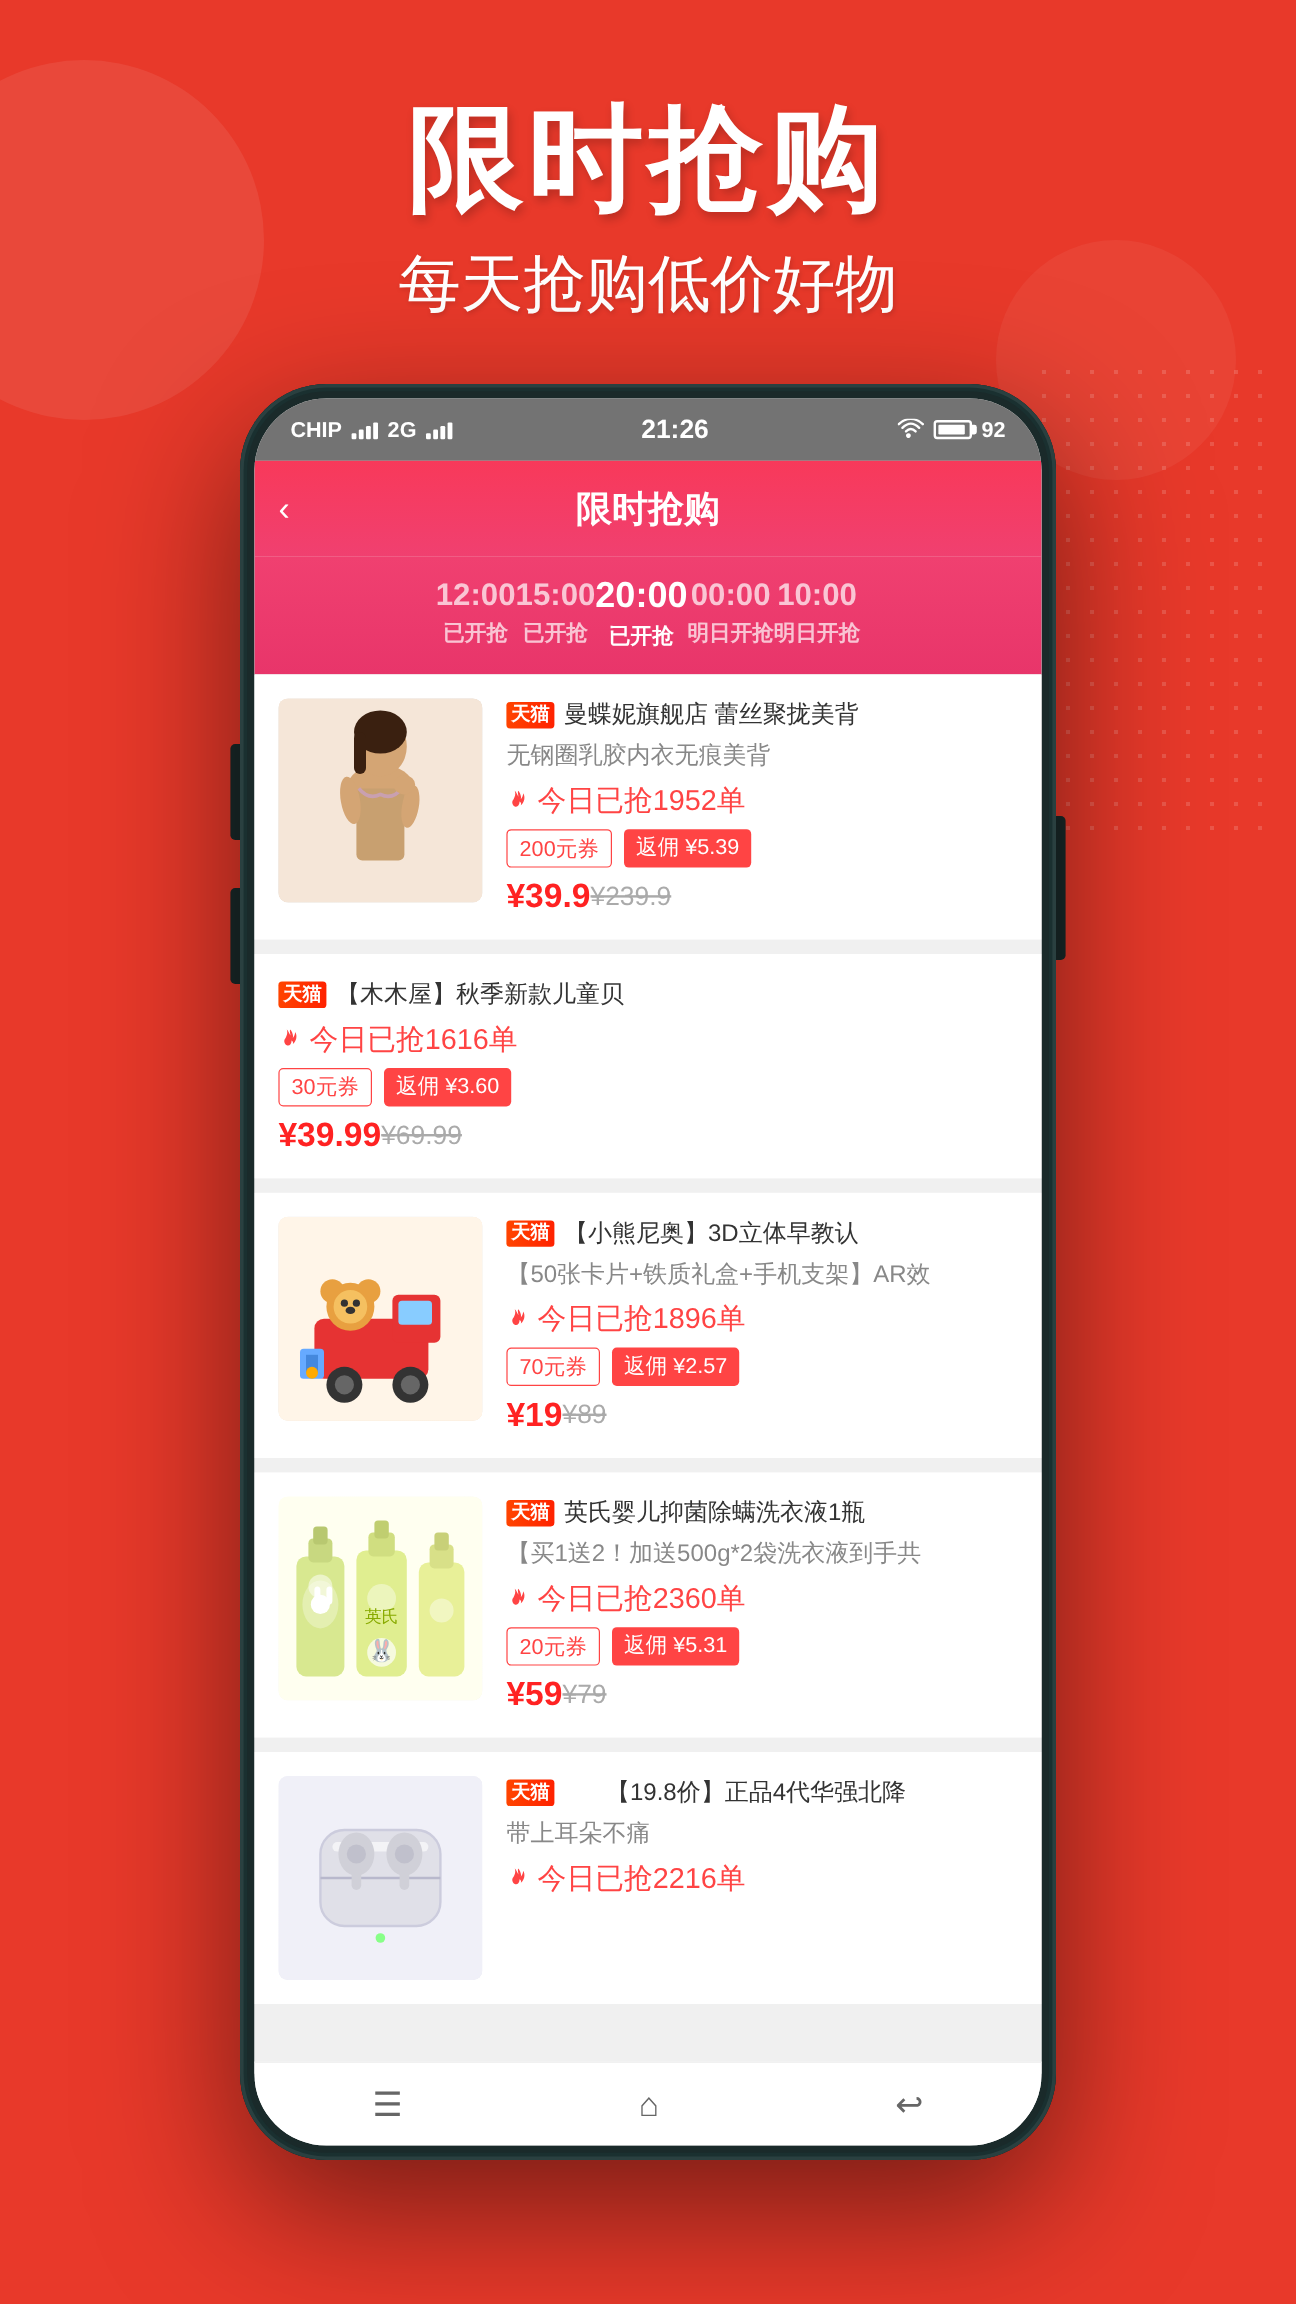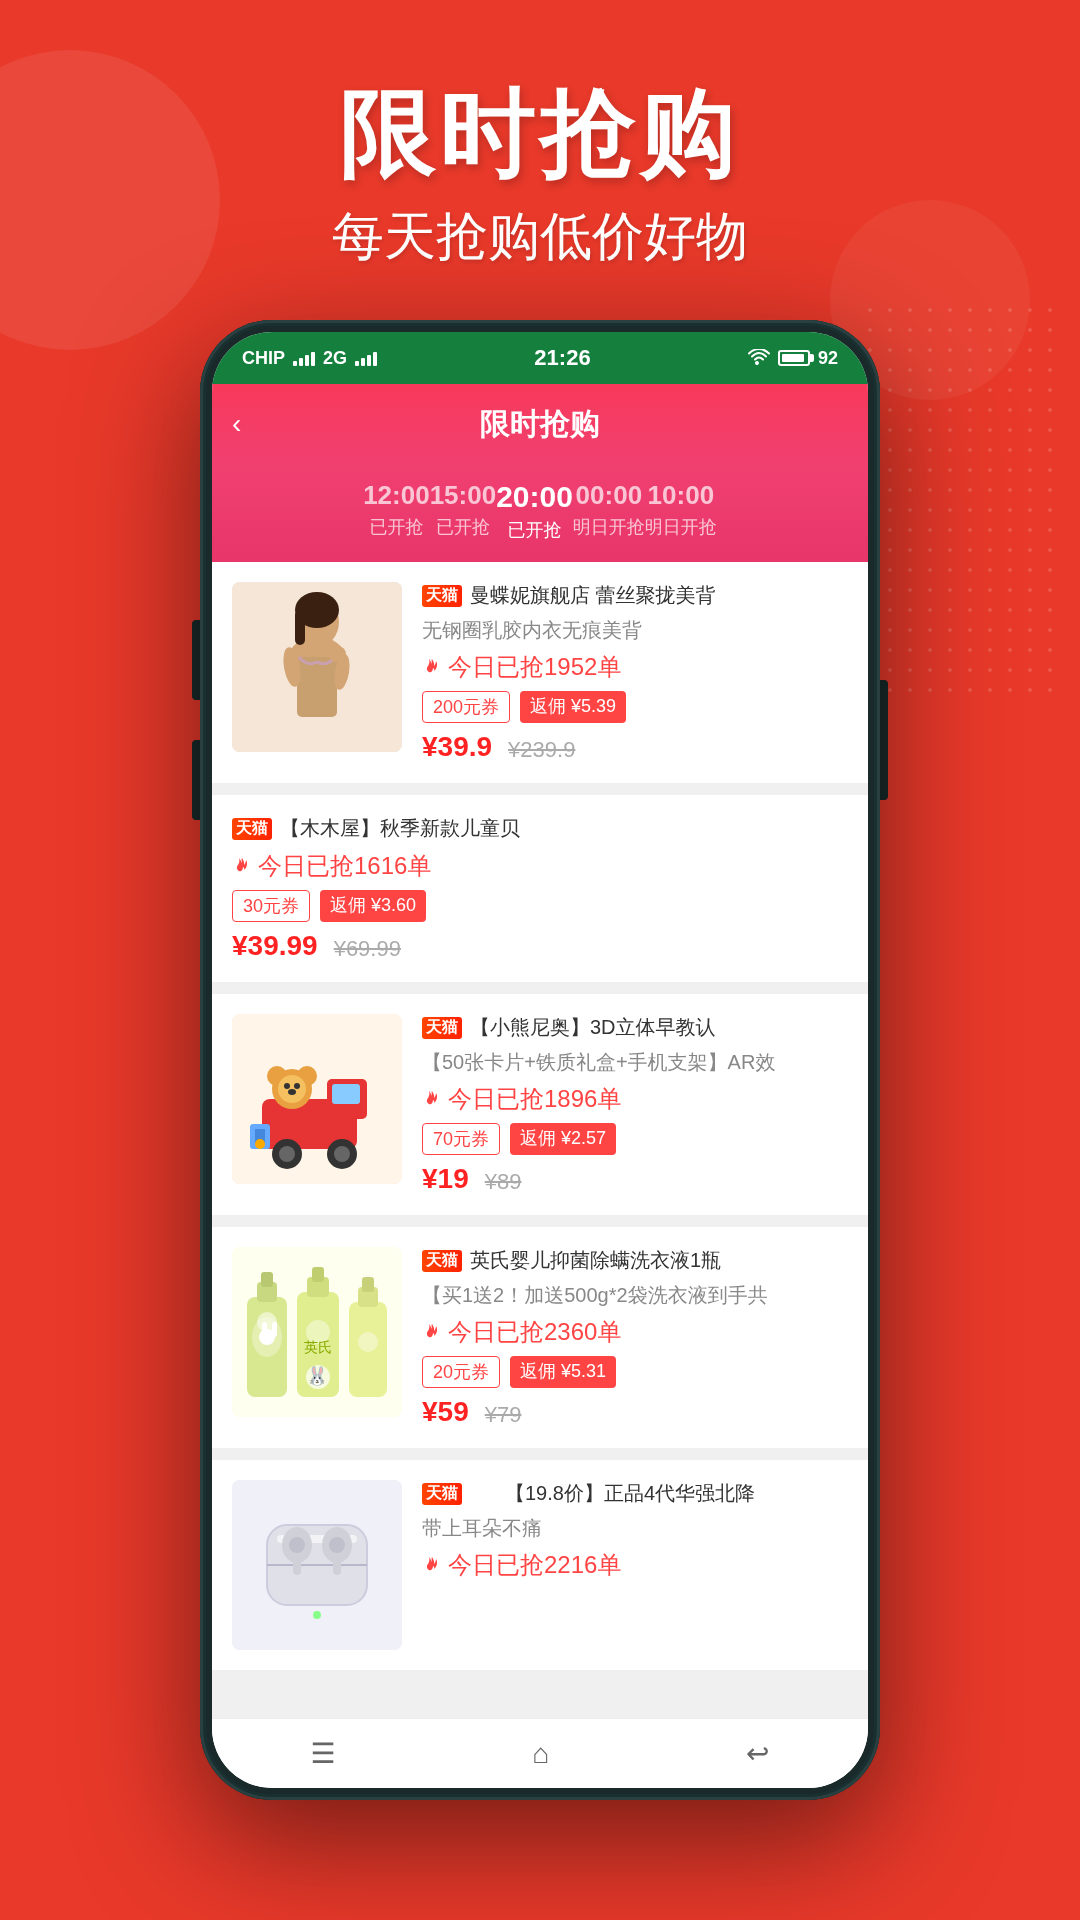--- a/index.html
+++ b/index.html
@@ -121,21 +121,21 @@
       left: 12px;
       right: 12px;
       bottom: 12px;
       border-radius: 60px;
       overflow: hidden;
       background: #f5f5f5;
     }
 
     
     .status-bar {
-      background: #15803d;
+      background: #737373;
       height: 52px;
       display: flex;
       align-items: center;
       justify-content: space-between;
       padding: 0 30px;
       color: white;
       font-size: 22px;
       font-weight: 600;
     }
     .status-left {
@@ -221,20 +221,21 @@
     .time-tab .time-value {
       font-size: 26px;
       font-weight: 700;
     }
     .time-tab.active .time-value {
       font-size: 30px;
       font-weight: 900;
     }
     .time-tab .time-label {
       font-size: 18px;
+      font-weight: bold;
     }
 
     
     .product-list {
       background: #f0f0f0;
       overflow-y: auto;
       height: calc(100% - 52px - 80px - 88px - 70px);
     }
 
     .product-item {
@@ -368,22 +369,22 @@
     .rebate-tag {
       background: #ff4444;
       color: white;
       font-size: 18px;
       padding: 3px 10px;
       border-radius: 4px;
     }
 
     .price-row {
       display: flex;
-      align-items: flex-end;
-      gap: 16px;
+      align-items: center;
+      gap: 0;
     }
     .price-main {
       font-size: 28px;
       font-weight: 700;
       color: #ff2222;
     }
     .price-original {
       font-size: 22px;
       color: #aaa;
       text-decoration: line-through;

